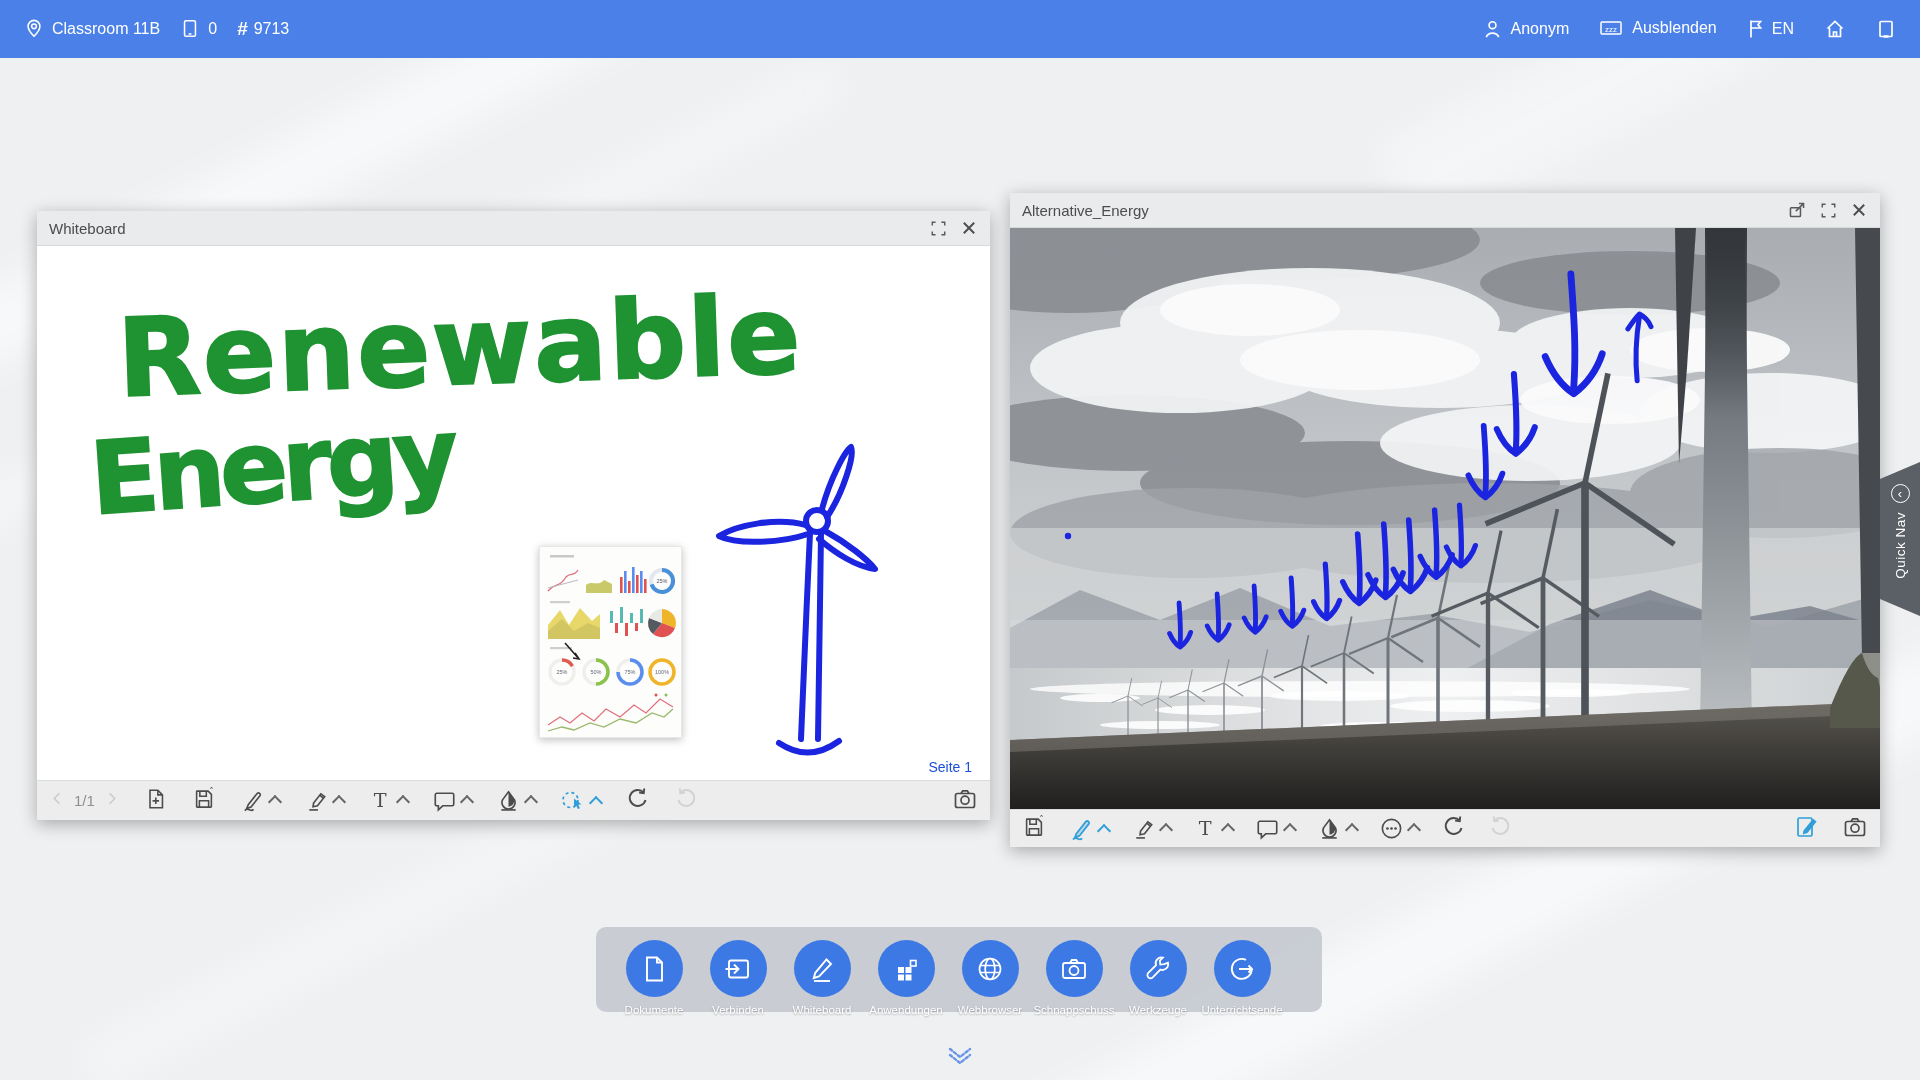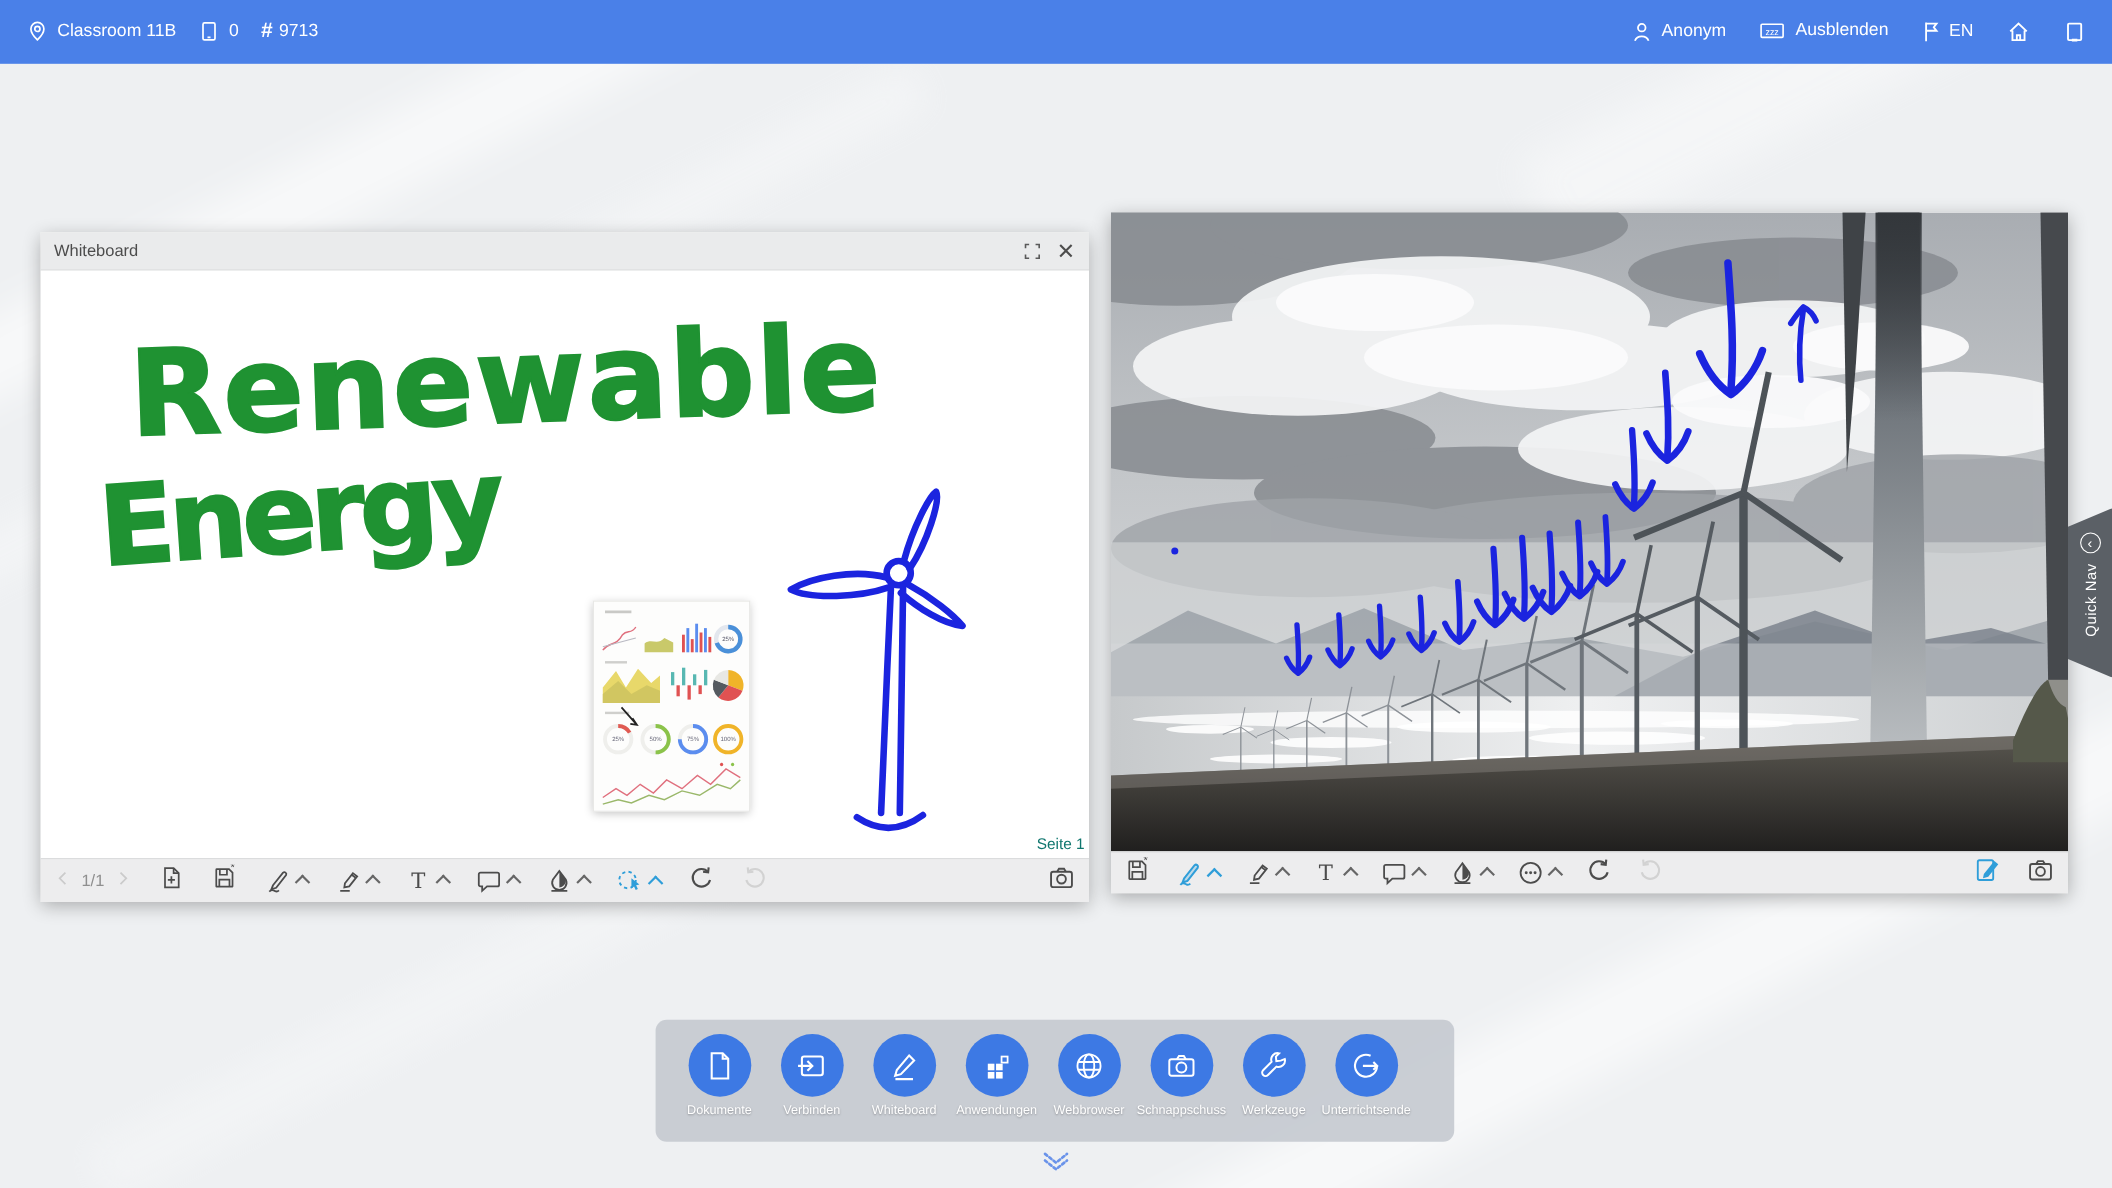--- a/index.html
+++ b/index.html
@@ -23,31 +23,31 @@
   .tb-btn{display:flex;align-items:center;justify-content:center;cursor:pointer}
   .canvas{position:relative;background:#fff;flex:none;overflow:hidden}
   .toolbar{height:39px;background:#ededee;border-top:1px solid #dbdcdd;display:flex;align-items:center;
     padding:0 12px;gap:24px;flex:none}
   .tool{display:flex;align-items:flex-end;gap:5px}
   .caret{width:8px;height:8px;border-left:2.2px solid #666;border-top:2.2px solid #666;transform:rotate(45deg);margin-bottom:6px}
   .caret.blue{border-color:#2f9ed9}
   .pageind{font-size:15px;color:#8f8f8f;margin:0 2px}
   .pgnav{display:flex;align-items:center;gap:6px}
   .spacer{flex:1}
-  .page-label{position:absolute;right:4px;bottom:5px;font-size:14px;color:#0f766e}
+  .page-label{position:absolute;right:18px;bottom:5px;font-size:14px;color:#1d4ed8}
   .photo{display:block;width:870px;height:581px}
   
   .quicknav{position:absolute;right:0;top:462px;width:40px;height:154px;background:#5b6066;
     clip-path:polygon(100% 0,100% 100%,0 89%,0 11%);display:flex;flex-direction:column;align-items:center;
     padding-top:22px;box-sizing:border-box;color:#fff;z-index:40;cursor:pointer}
   .qn-circle{width:19px;height:19px;border:1.6px solid #fff;border-radius:50%;display:flex;align-items:center;
     justify-content:center;font-size:13px;line-height:1;padding-bottom:1px;box-sizing:border-box}
   .qn-label{writing-mode:vertical-rl;transform:rotate(180deg);font-size:13.5px;margin-top:9px;letter-spacing:.5px}
   
-  .dock{position:absolute;left:596px;top:927px;width:726px;height:111px;background:rgba(198,202,209,.93);
+  .dock{position:absolute;left:596px;top:927px;width:726px;height:85px;background:rgba(198,202,209,.93);
     border-radius:10px;display:flex;align-items:flex-start;padding:13px 0 0 16px;box-sizing:border-box;z-index:45}
   .dock-item{width:84px;display:flex;flex-direction:column;align-items:center;gap:7px;cursor:pointer}
   .dock-item.separated{}
   .dock-circle{width:57px;height:57px;border-radius:50%;background:#3d79e4;display:flex;align-items:center;justify-content:center}
   .dock-label{font-size:11.5px;color:#fff;text-shadow:0 1px 2px rgba(0,0,0,.3);white-space:nowrap}
   .chevron-down{position:absolute;left:943px;top:1046px;z-index:45;cursor:pointer}
   .chart-card{position:absolute;left:502px;top:300px;width:141px;height:190px;background:#fdfdfc;
     box-shadow:0 2px 8px rgba(0,0,0,.25);border:1px solid #e8e8e6}
 </style>
 </head>
@@ -295,20 +295,41 @@
     <div class="spacer"></div>
     <span><svg width="26" height="26" viewBox="0 0 26 26" fill="none" stroke="#4c4c4c" stroke-width="1.7">
           <rect x="3.5" y="7.5" width="19" height="14" rx="2"></rect>
           <path d="M9 7.5l1.7-2.7h4.6L17 7.5"></path>
           <circle cx="13" cy="14.2" r="4"></circle>
         </svg></span>
   </div>
 </div>
 
 <div class="window" style="left:1010px;top:193px;width:870px">
+  <div class="titlebar">
+    <span class="title">Alternative_Energy</span>
+    <div class="tb-icons" style="display:flex;gap:12px;align-items:center">
+      <span class="tb-btn">
+        <svg width="20" height="20" viewBox="0 0 26 26" fill="none" stroke="#5a5a5a" stroke-width="2">
+            <rect x="4.5" y="10" width="13" height="11.5" rx="1"></rect>
+            <path d="M11.5 14.5L21 5M15.5 4.5H21.5V10.5"></path>
+          </svg>
+      </span>
+      <span class="tb-btn">
+        <svg width="19" height="19" viewBox="0 0 26 26" fill="none" stroke="#5a5a5a" stroke-width="2">
+            <path d="M4.5 9V4.5H9M17 4.5h4.5V9M21.5 17v4.5H17M9 21.5H4.5V17"></path>
+          </svg>
+      </span>
+      <span class="tb-btn">
+        <svg width="18" height="18" viewBox="0 0 26 26" stroke="#4d4d4d" stroke-width="2.8">
+            <path d="M5.5 5.5l15 15M20.5 5.5l-15 15"></path>
+          </svg>
+      </span>
+    </div>
+  </div>
 
   <div class="canvas" style="width:870px;height:581px">
     <svg class="photo" viewBox="0 0 870 581" preserveAspectRatio="none">
       <defs>
         <linearGradient id="skyg" x1="0" y1="0" x2="0" y2="1">
             <stop offset="0" stop-color="#a9adb2"></stop>
             <stop offset=".4" stop-color="#c3c6c9"></stop>
             <stop offset=".75" stop-color="#d4d6d8"></stop>
             <stop offset="1" stop-color="#dbdddf"></stop>
           </linearGradient>

